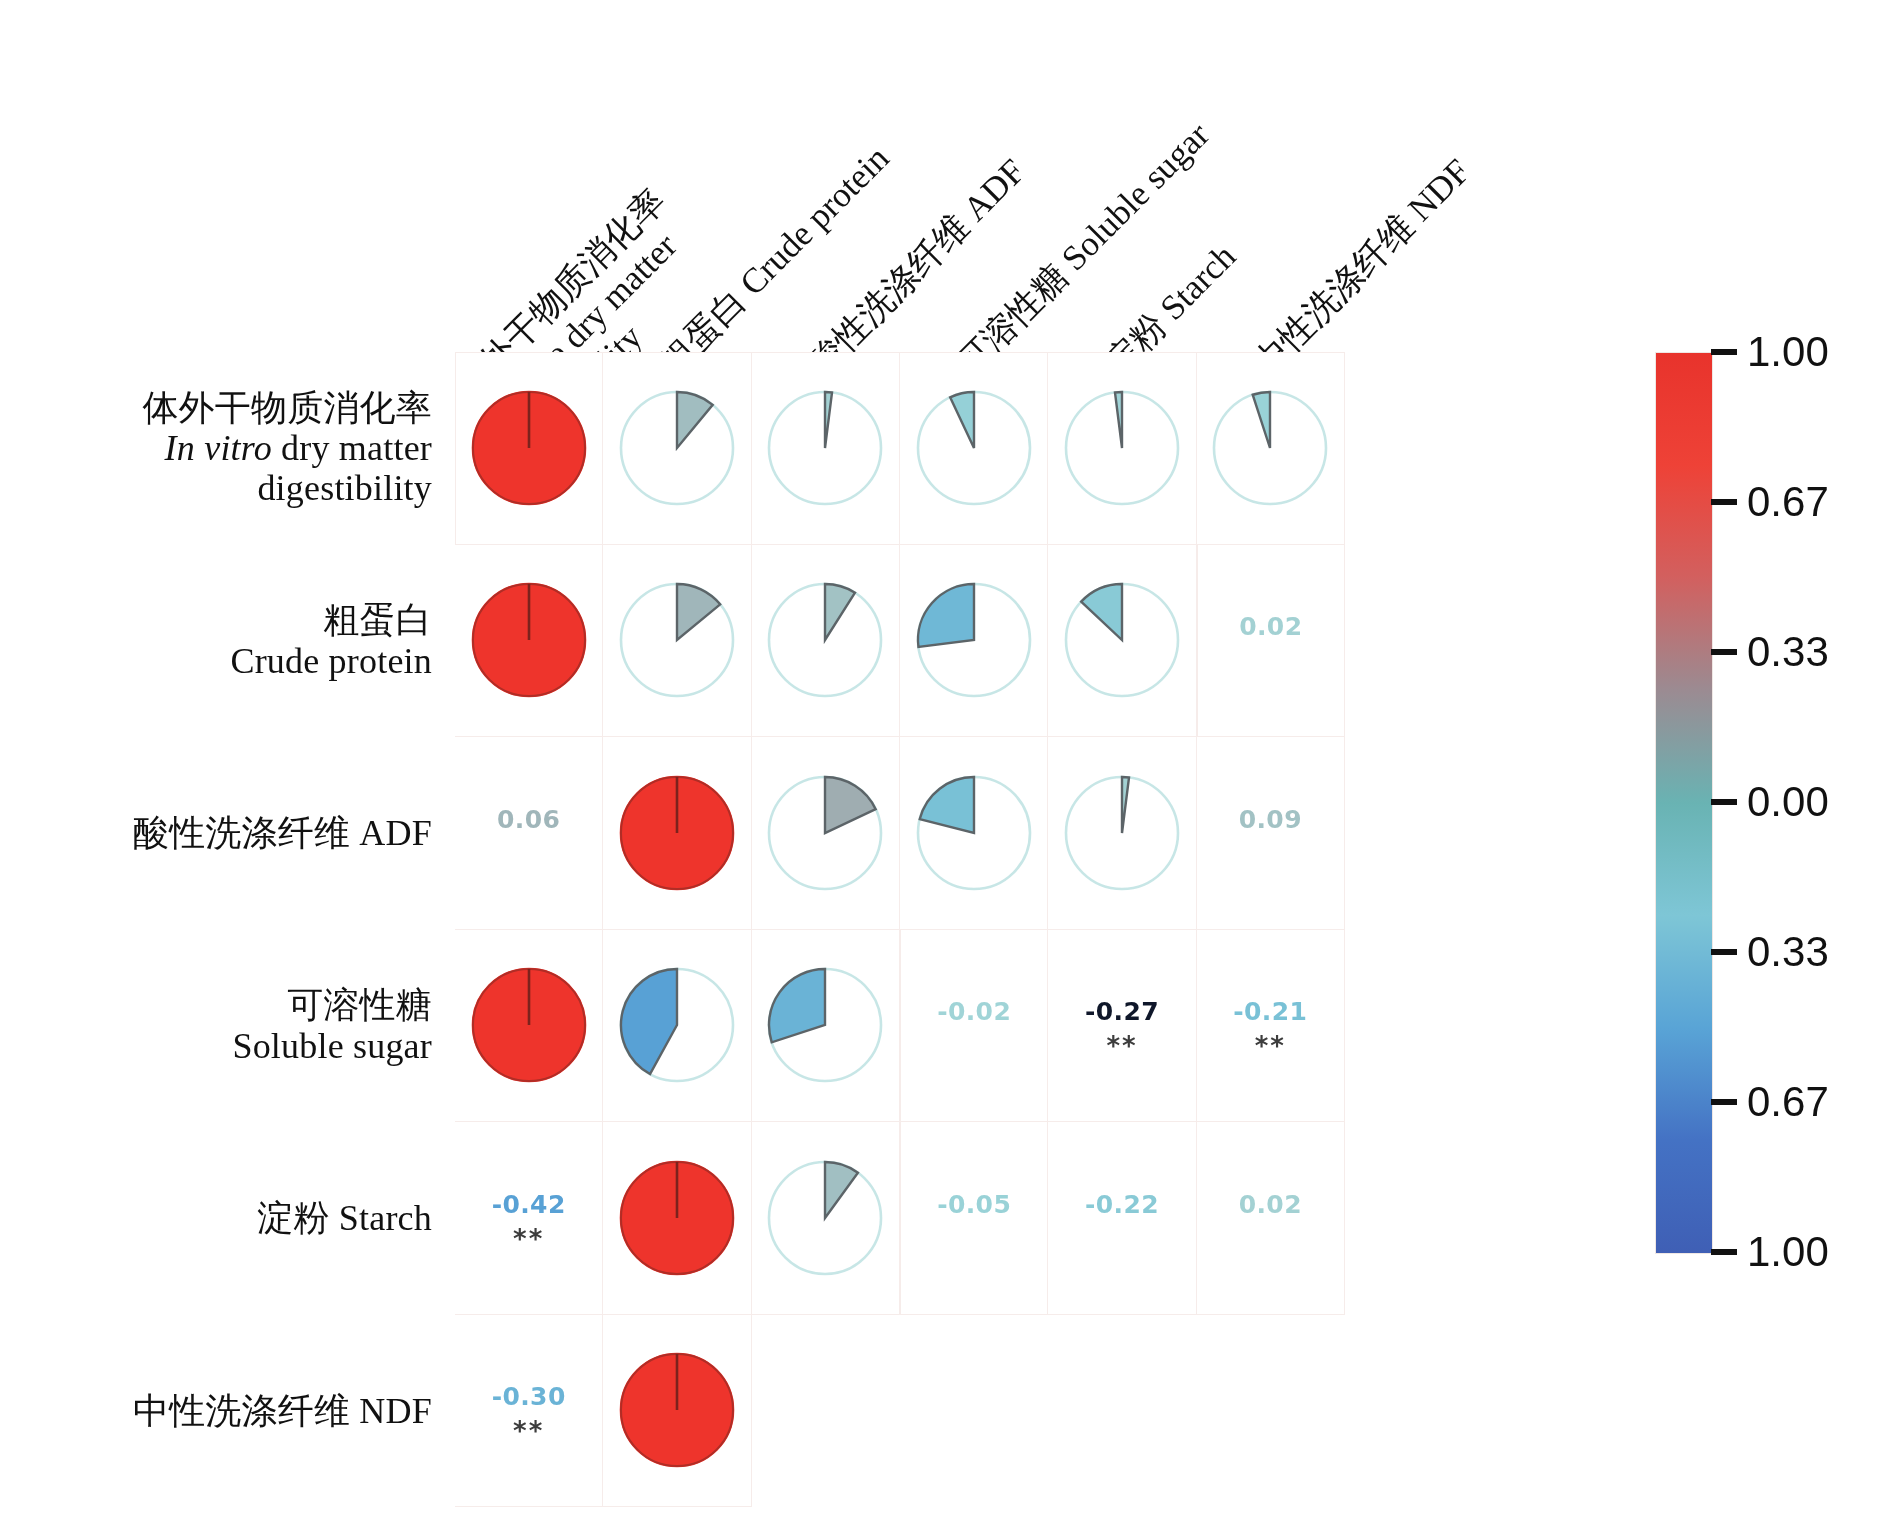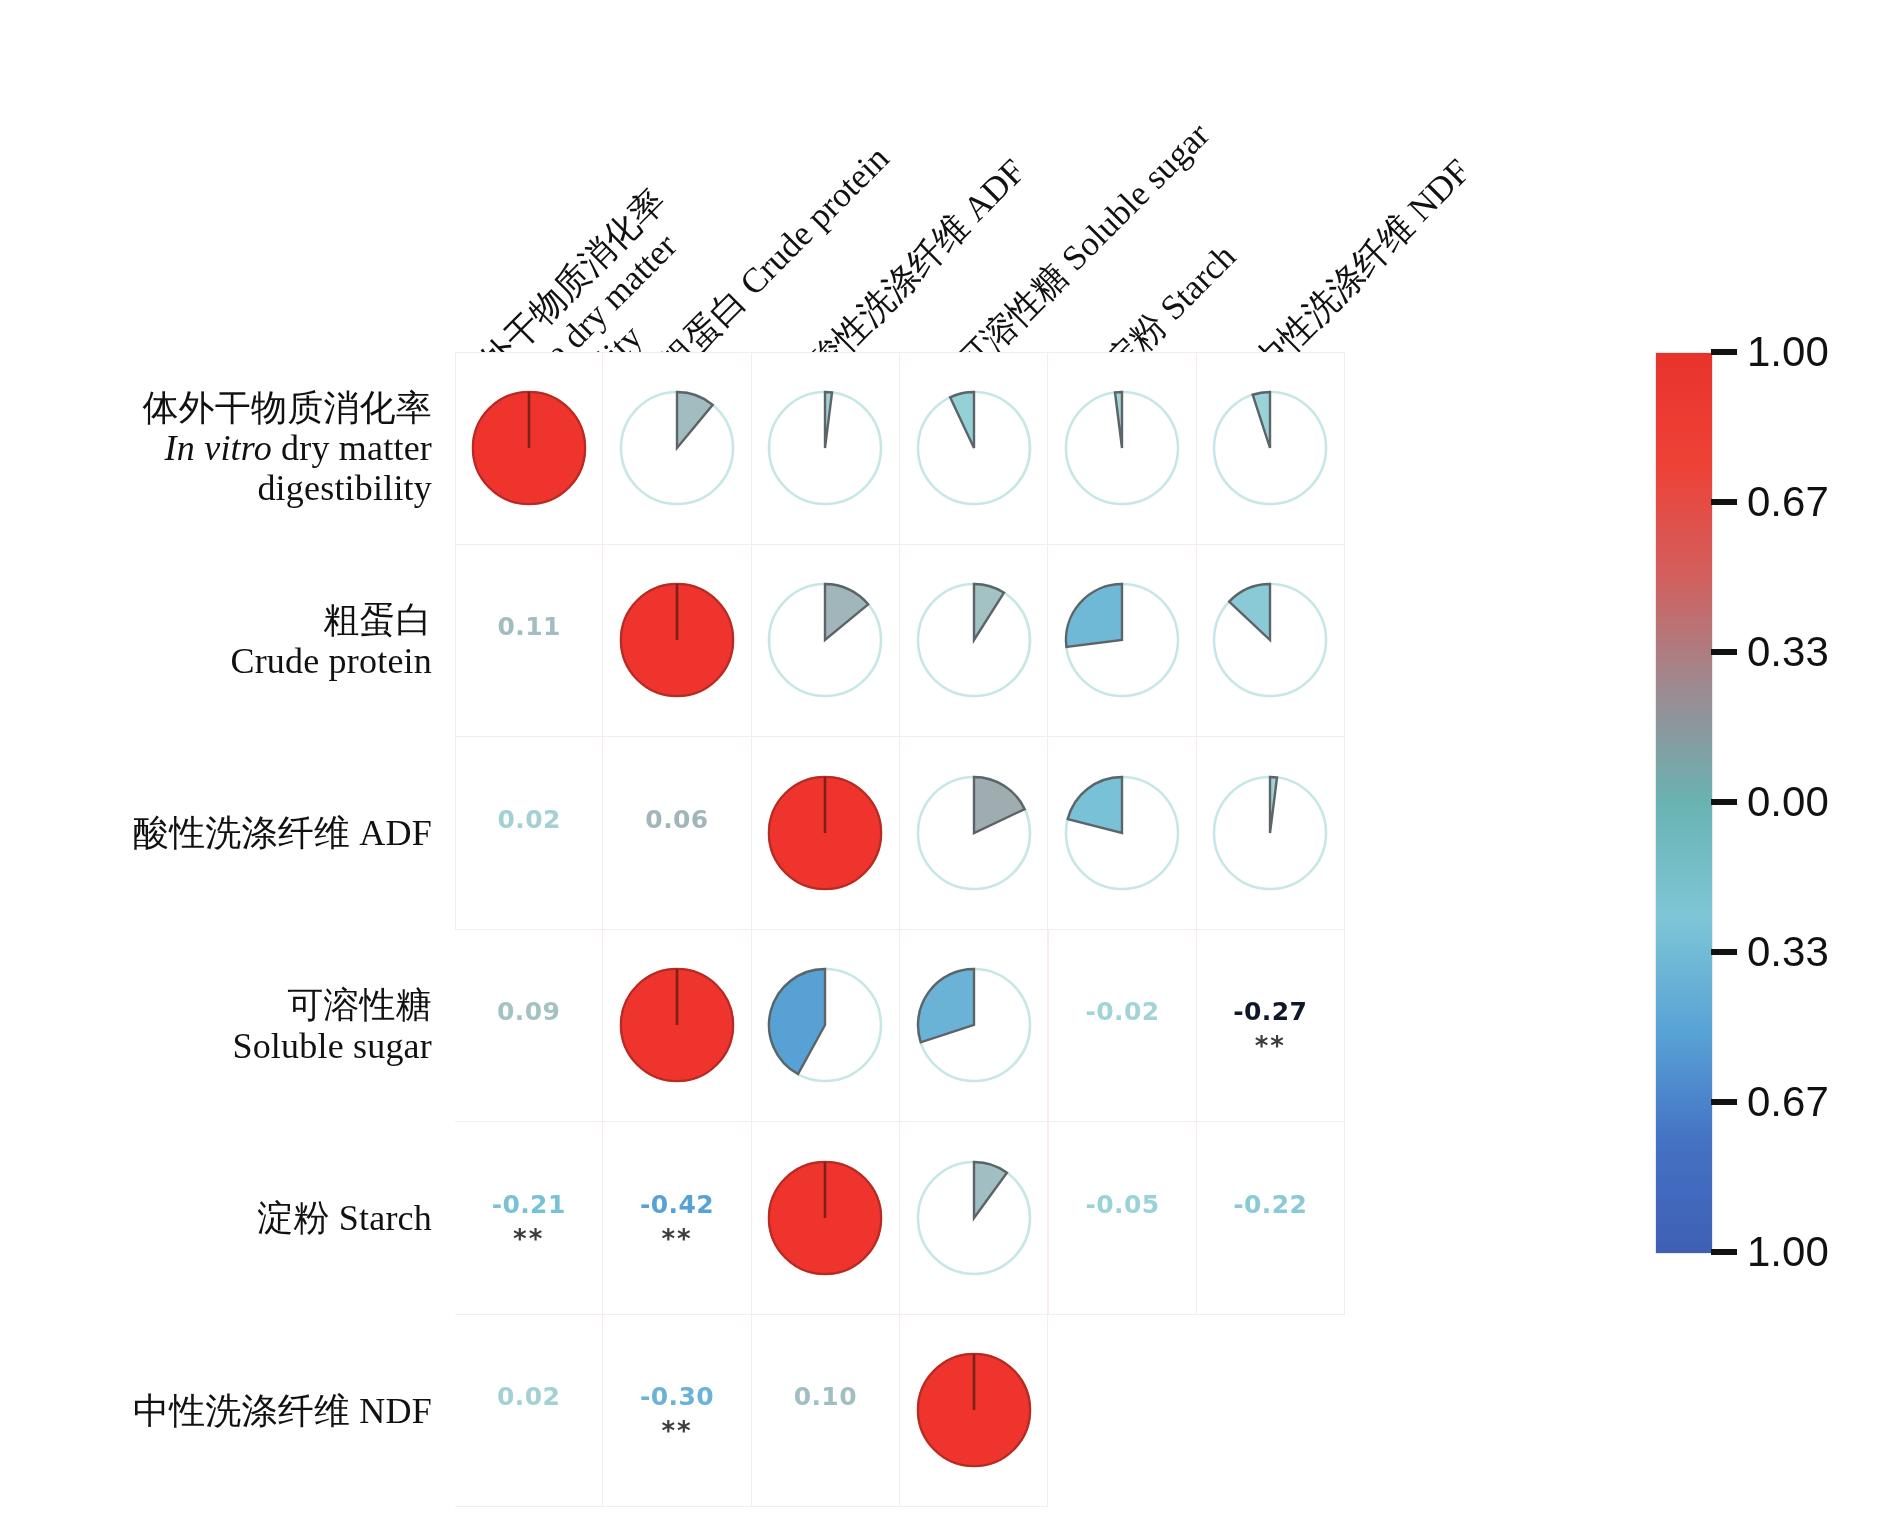--- a/index.html
+++ b/index.html
@@ -167,26 +167,20 @@
           <circle cx="66" cy="66" r="56" fill="none" stroke="rgba(164,214,215,0.62)" stroke-width="2.6"></circle>
           <path d="M 66 66 L 66 10 A 56 56 0 0 0 58.98133892039896 10.441576726389236 Z" fill="rgb(160,212,215)" stroke="#5c6468" stroke-width="2.4"></path>
         </svg>
       </div>
       <div class="cell r0">
         <svg width="132" height="132" viewBox="0 0 132 132" class="pie">
           <circle cx="66" cy="66" r="56" fill="none" stroke="rgba(164,214,215,0.62)" stroke-width="2.6"></circle>
           <path d="M 66 66 L 66 10 A 56 56 0 0 0 48.69504831500295 12.740835087471403 Z" fill="rgb(153,210,215)" stroke="#5c6468" stroke-width="2.4"></path>
         </svg>
       </div>
-      <div class="cell c0">
-        <div class="numwrap">
-          <div class="num" style="color: rgb(161, 189, 192);">0.11</div>
-          <div class="stars"></div>
-        </div>
-      </div>
       <div class="cell">
         <svg width="132" height="132" viewBox="0 0 132 132" class="pie">
           <circle cx="66" cy="66" r="56" fill="none" stroke="rgb(238,52,44)" stroke-width="2.6"></circle>
           <circle cx="66" cy="66" r="56" fill="rgb(238,52,44)" stroke="#b02d26" stroke-width="2"></circle>
           <line x1="66" y1="10" x2="66" y2="66" stroke="#7c221d" stroke-width="2.6"></line>
         </svg>
       </div>
       <div class="cell">
         <svg width="132" height="132" viewBox="0 0 132 132" class="pie">
           <circle cx="66" cy="66" r="56" fill="none" stroke="rgba(164,214,215,0.62)" stroke-width="2.6"></circle>
@@ -325,26 +319,20 @@
       <div class="cell">
         <div class="numwrap">
           <div class="num" style="color: rgb(163, 209, 211);">0.02</div>
           <div class="stars"></div>
         </div>
       </div>
       <div class="cell">
         <div class="numwrap">
           <div class="num" style="color: rgb(106, 179, 214);">-0.30</div>
           <div class="stars">**</div>
-        </div>
-      </div>
-      <div class="cell">
-        <div class="numwrap">
-          <div class="num" style="color: rgb(161, 191, 194);">0.10</div>
-          <div class="stars"></div>
         </div>
       </div>
       <div class="cell">
         <svg width="132" height="132" viewBox="0 0 132 132" class="pie">
           <circle cx="66" cy="66" r="56" fill="none" stroke="rgb(238,52,44)" stroke-width="2.6"></circle>
           <circle cx="66" cy="66" r="56" fill="rgb(238,52,44)" stroke="#b02d26" stroke-width="2"></circle>
           <line x1="66" y1="10" x2="66" y2="66" stroke="#7c221d" stroke-width="2.6"></line>
         </svg>
       </div>
     </div>

